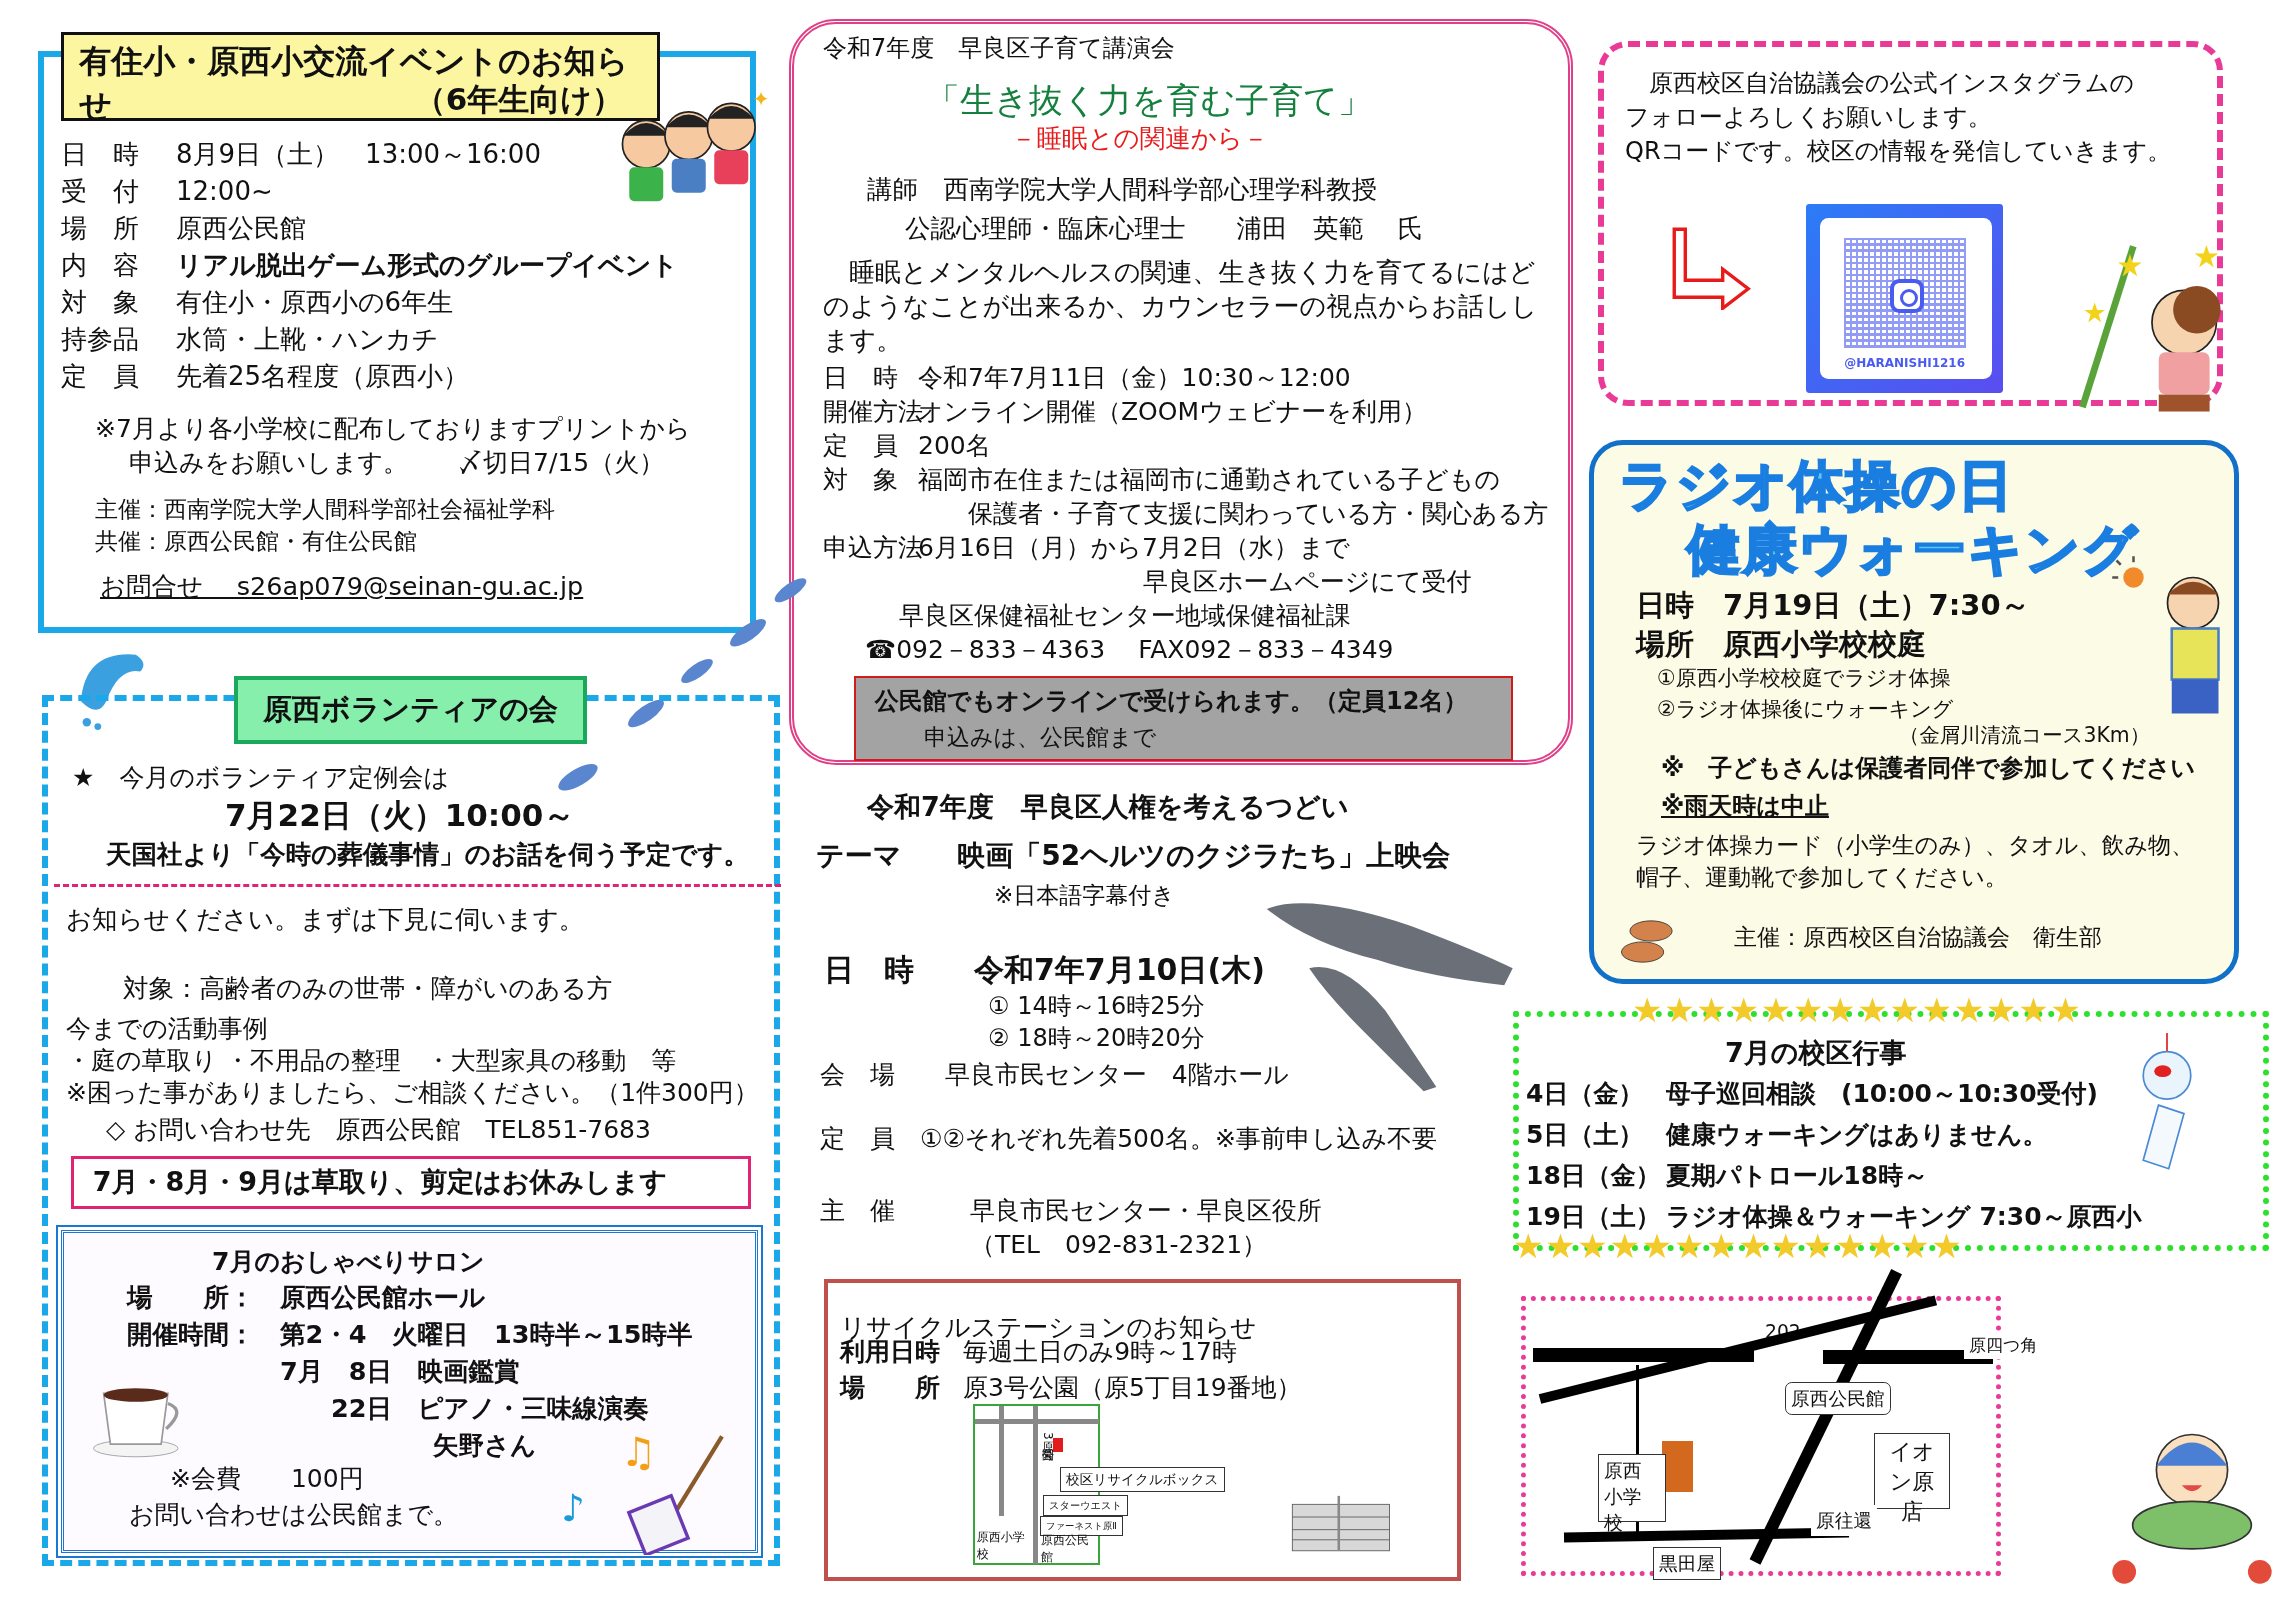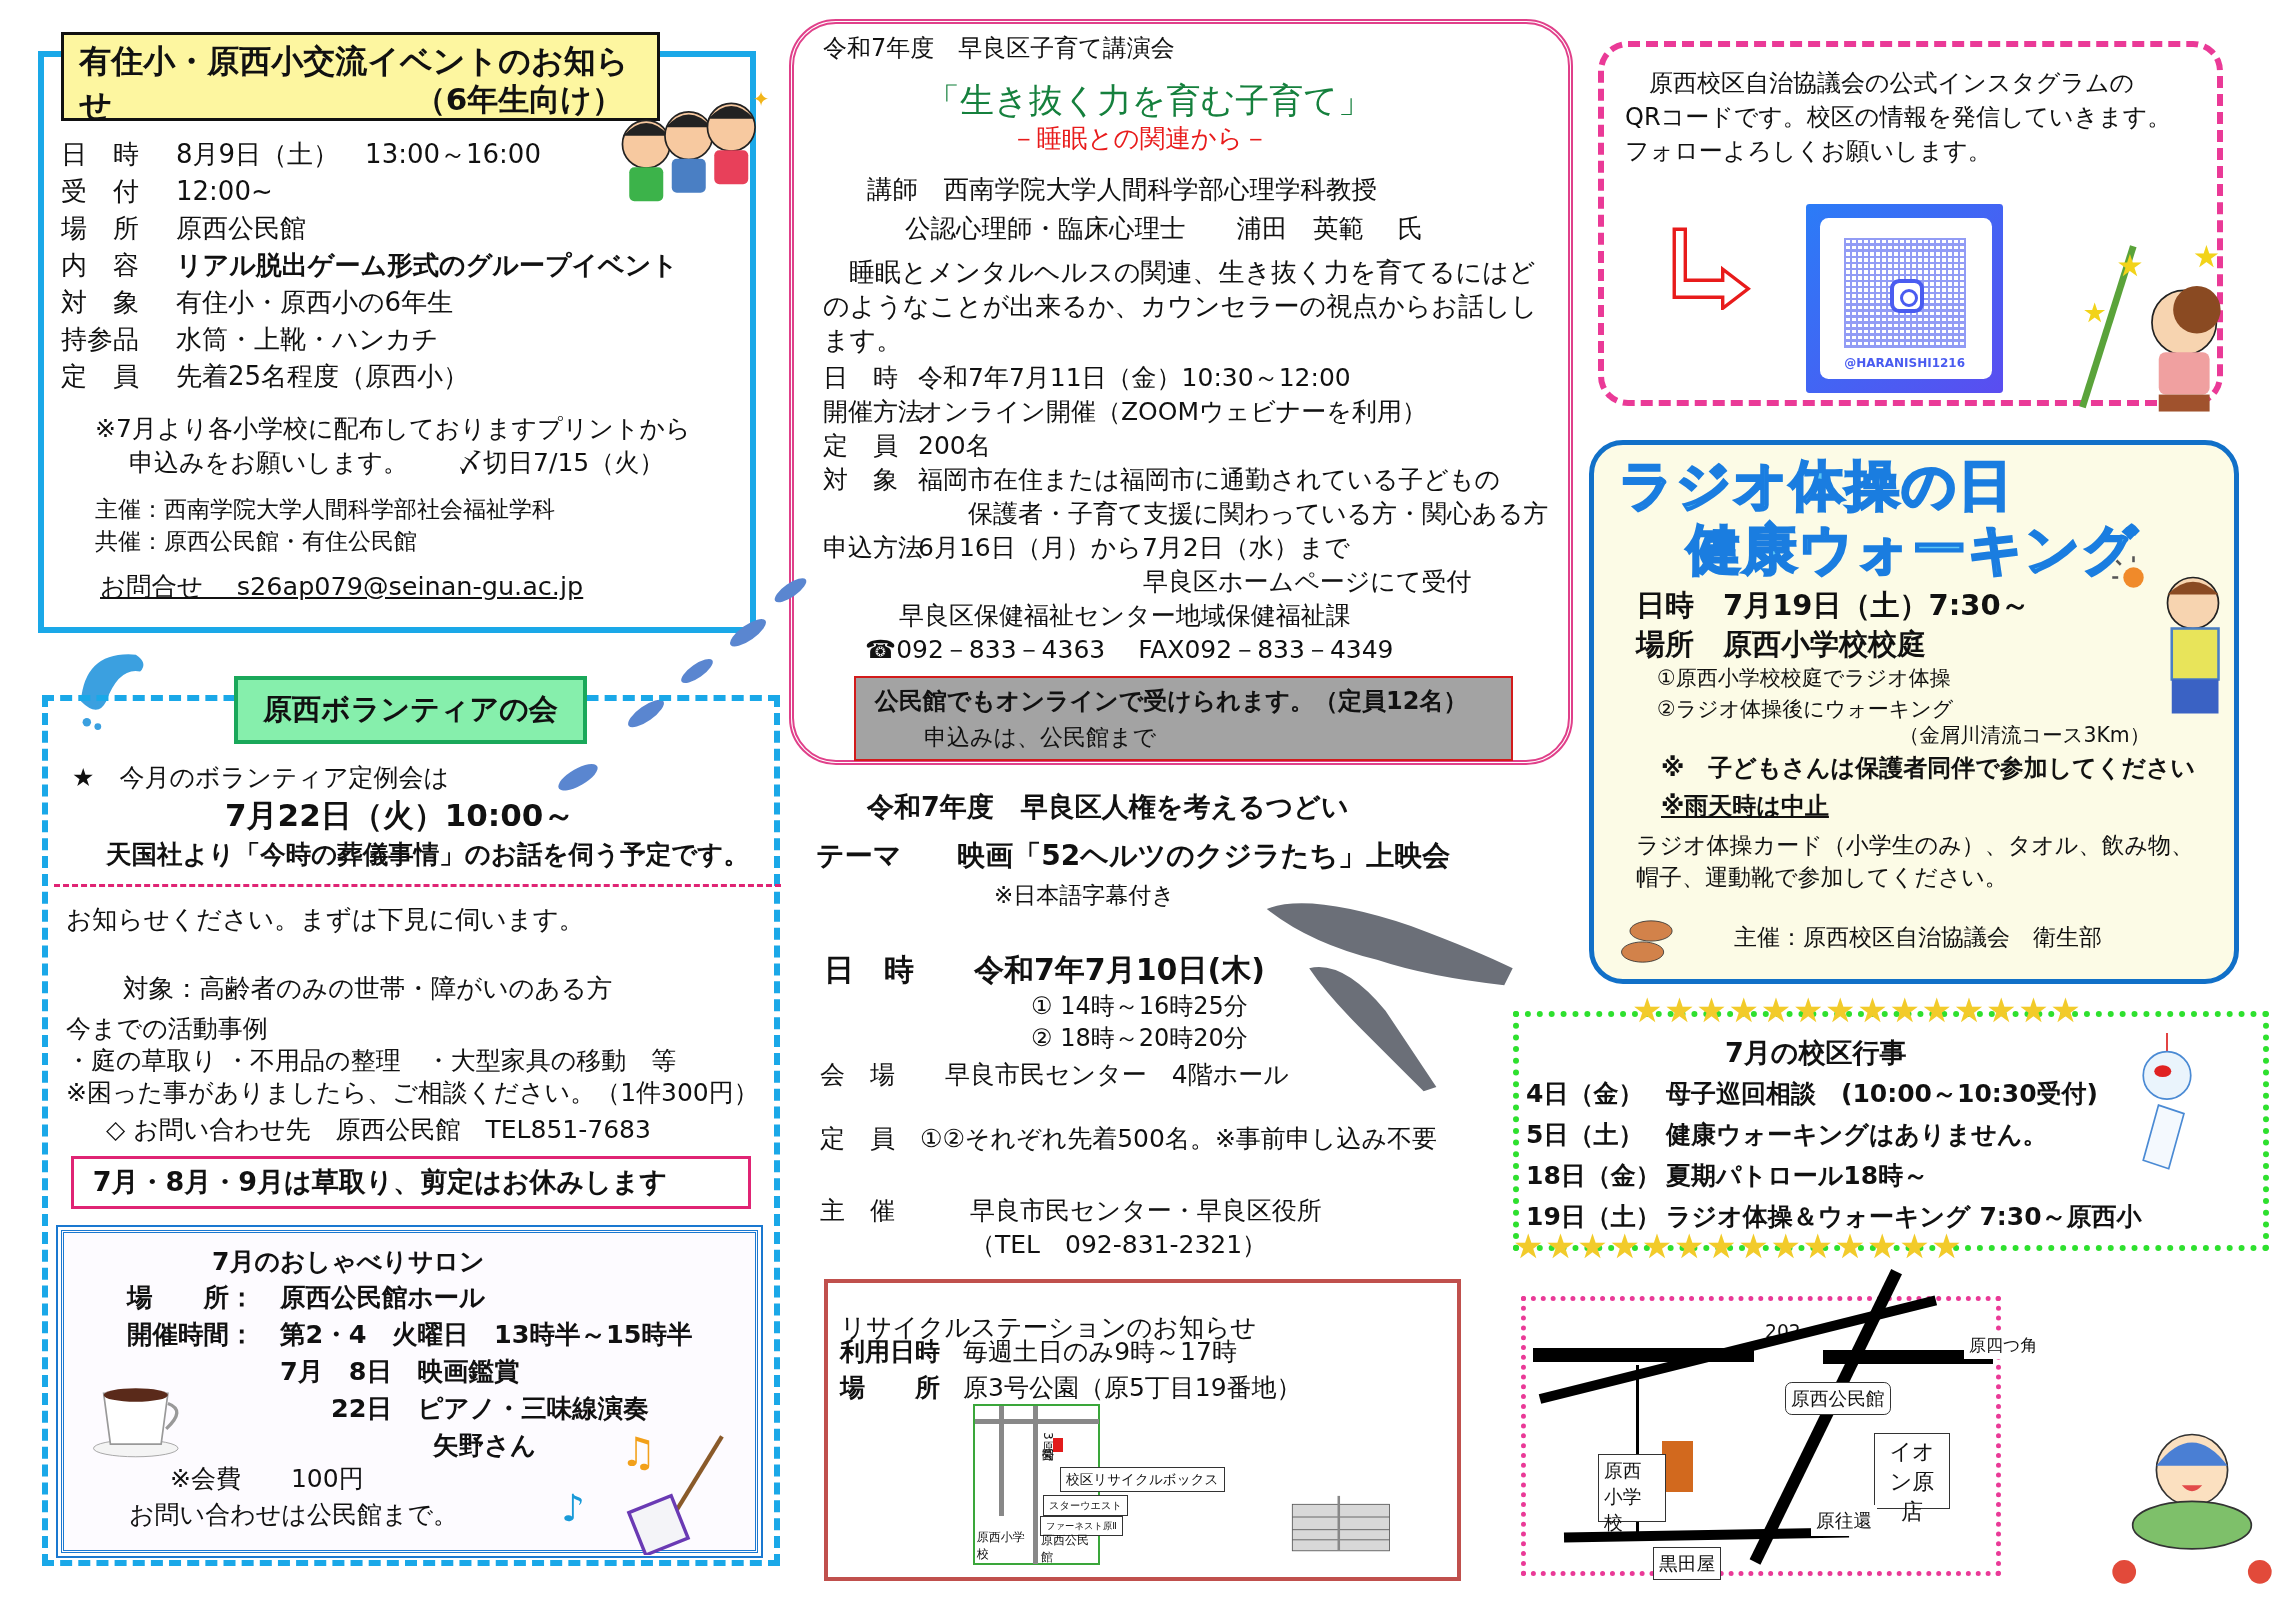--- a/index.html
+++ b/index.html
@@ -86,21 +86,21 @@
   #s7-title { left: 212px; top: 1245px; font-size: 25px; font-weight: bold; }
   #s7-list { left: 127px; top: 1279px; font-size: 25.5px; font-weight: bold; line-height: 37px; }
   #s7-fee { left: 170px; top: 1462px; font-size: 25px; }
   #s7-inq { left: 129px; top: 1498px; font-size: 25px; }
 
   
   #s8-head { left: 867px; top: 789px; font-size: 27px; font-weight: bold; }
   #s8-theme { left: 816px; top: 837px; font-size: 28px; font-weight: bold; }
   #s8-sub { left: 994px; top: 880px; font-size: 23px; }
   #s8-date { left: 824px; top: 950px; font-size: 30px; font-weight: bold; }
-  #s8-times { left: 1031px; top: 990px; font-size: 24px; line-height: 32px; }
+  #s8-times { left: 988px; top: 990px; font-size: 24px; line-height: 32px; }
   #s8-venue { left: 820px; top: 1058px; font-size: 25px; }
   #s8-cap { left: 820px; top: 1122px; font-size: 25px; }
   #s8-org { left: 820px; top: 1194px; font-size: 25px; line-height: 34px; }
 
   
   #s9 { left: 824px; top: 1279px; width: 637px; height: 302px; border: 4.2px solid #c0504d; }
   #s9-title { left: 840px; top: 1292px; font-size: 25.5px; margin-top: 18px; }
   #s9-list { left: 840px; top: 1334px; font-size: 25px; line-height: 36px; }
   #s9-list .lbl { width: 123px; font-weight: bold; }
   #s9-map { left: 973px; top: 1404px; width: 127px; height: 161px; border: 2.5px solid #3aa63a; }
@@ -229,22 +229,22 @@
 </svg>
 <svg class="deco" style="left:68px;top:642px" width="85" height="93" viewBox="0 0 100 110">
   <path d="M15 70 Q20 10 80 15 Q95 25 85 35 Q60 30 45 70 Q35 90 15 70Z" fill="#3ba0e0"></path>
   <circle cx="22" cy="95" r="5" fill="#3ba0e0"></circle>
     <circle cx="35" cy="100" r="4" fill="#3ba0e0"></circle>
 </svg>
 
 <div id="s3" class="abs"></div>
 <div id="s3-text" class="abs">
   <div style="padding-left:24px">原西校区自治協議会の公式インスタグラムの</div>
+  <div>フォローよろしくお願いします。</div>
   <div>QRコードです。校区の情報を発信していきます。</div>
-  <div>フォローよろしくお願いします。</div>
 </div>
 <svg id="s3-arrow" class="abs" width="85" height="85" viewBox="0 0 100 100">
   <path d="M5 5 L18 5 L18 65 L62 65 L62 52 L92 75 L62 98 L62 85 L5 85 Z" fill="none" stroke="#e81b1b" stroke-width="4"></path>
 </svg>
 <div id="s3-qr" class="abs">
   <div class="inner">
     <div class="code"></div>
     <div class="ig"></div>
     <div class="handle">@HARANISHI1216</div>
   </div>

